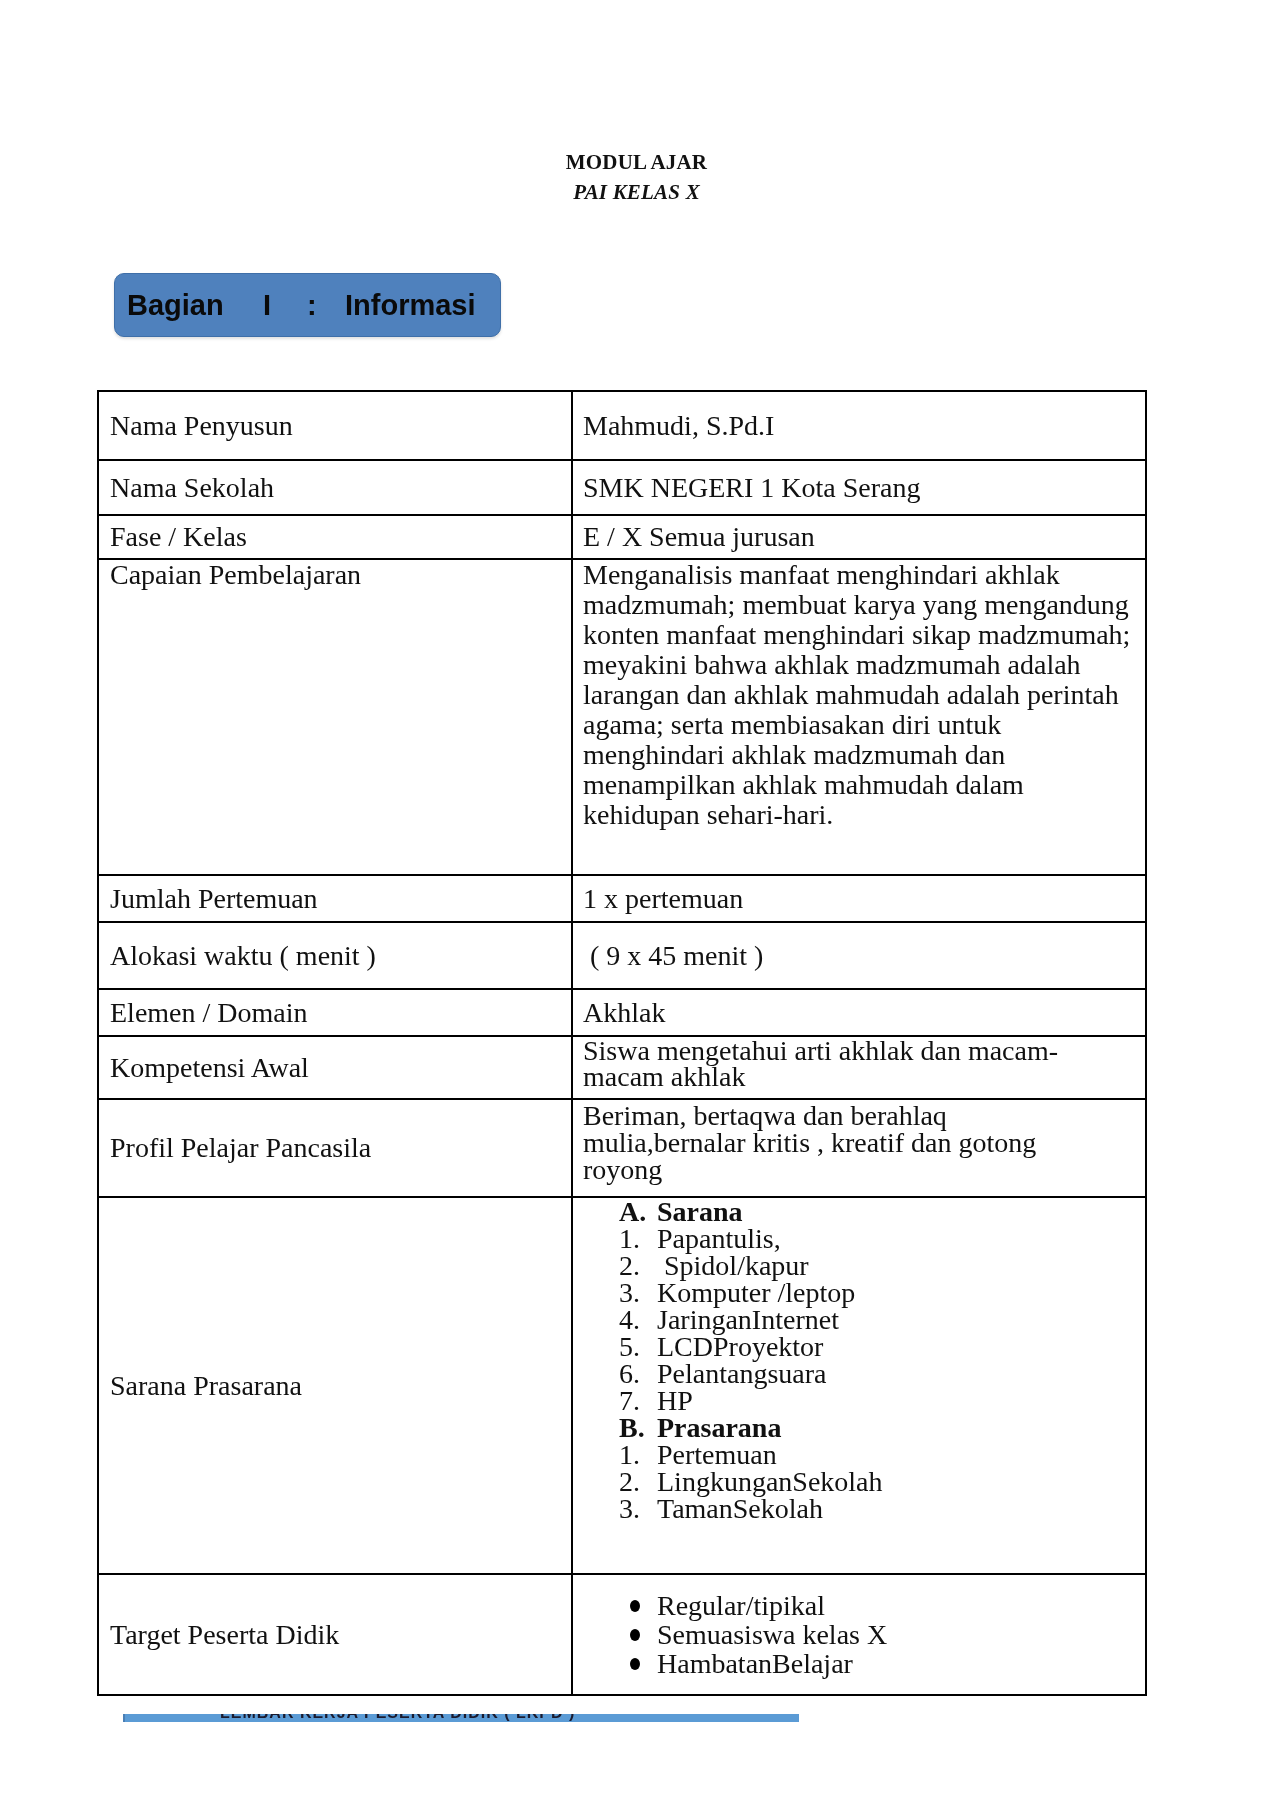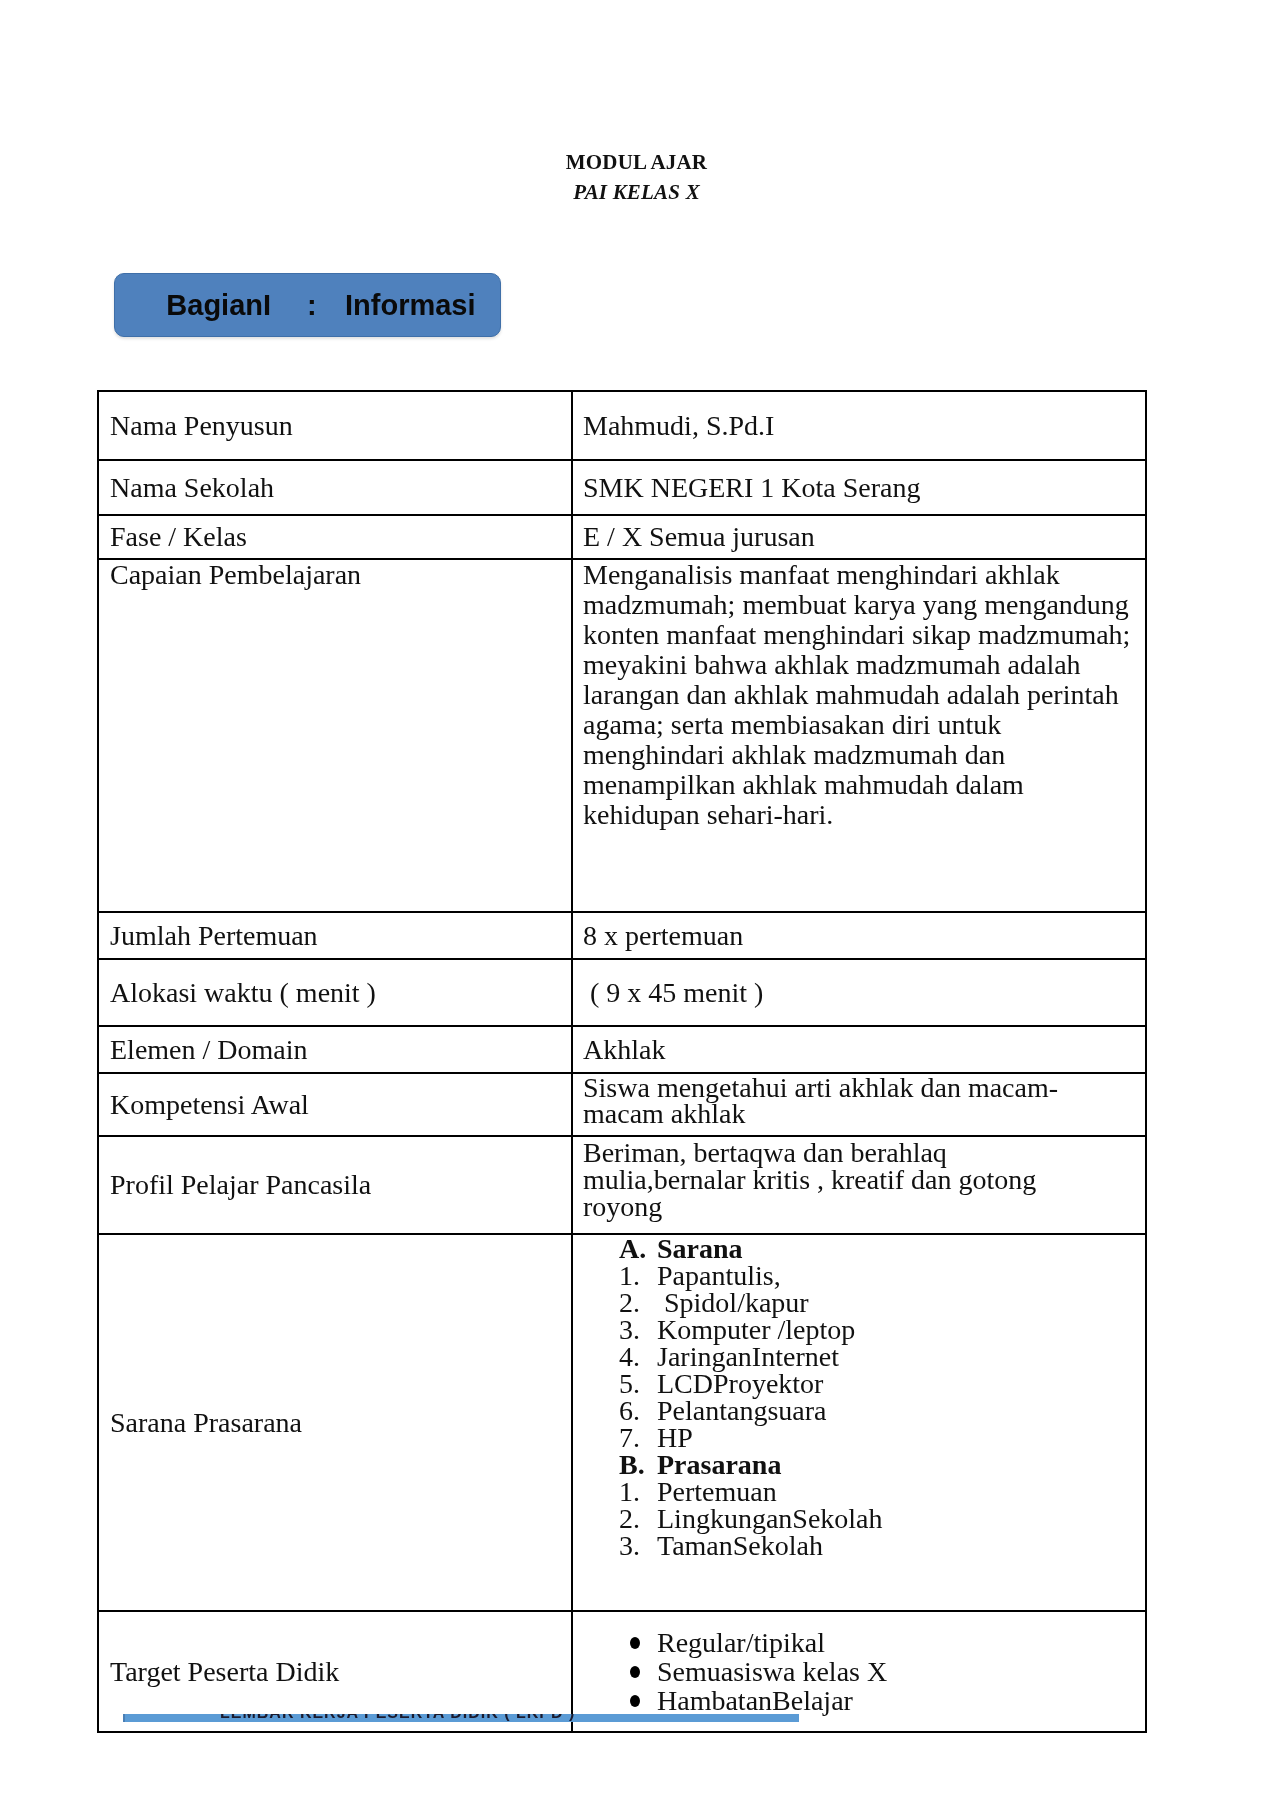--- a/index.html
+++ b/index.html
@@ -8,32 +8,32 @@
   .title { position: absolute; left: 0; width: 1273px; text-align: center;
            font-weight: bold; font-size: 21px; letter-spacing: 0.2px; }
   .title.l1 { top: 150px; }
   .title.l2 { top: 180px; font-style: italic; }
   .section-box { position: absolute; left: 114px; top: 273px; width: 387px; height: 64px;
                  background: #4f81bd; border: 1px solid #3f6fa8; border-radius: 10px;
                  box-sizing: border-box; box-shadow: 0 2px 3px rgba(0,0,0,0.12);
                  font-family: "Liberation Sans", "DejaVu Sans", sans-serif; font-weight: bold;
                  font-size: 29px; color: #0a0a0a; display: flex; align-items: center; padding-left: 12px; }
   .section-box span { display: inline-block; }
-  .sb-part1 { width: 136px; text-align: right; }
+  .sb-part1 { width: 136px; }
   .sb-part2 { width: 44px; }
   .sb-part3 { width: 38px; }
 
   table.info { position: absolute; left: 97px; top: 390px; width: 1050px;
                border-collapse: collapse; table-layout: fixed; font-size: 28px; line-height: 30px; }
   table.info td { border: 2px solid #000; padding: 0 10px 0 11px; vertical-align: middle; }
   table.info td.c1 { width: 451px; }
   table.info td.c2 { padding-left: 10px; }
   td.top { vertical-align: top !important; }
   .r1 { height: 69px; } .r2 { height: 55px; } .r3 { height: 44px; }
-  .r4 { height: 353px; } .r5 { height: 47px; } .r6 { height: 67px; }
+  .r4 { height: 316px; } .r5 { height: 47px; } .r6 { height: 67px; }
   .r7 { height: 47px; } .r8 { height: 63px; } .r9 { height: 98px; }
   .r10 { height: 377px; } .r11 { height: 121px; }
   .r1 td, .r3 td, .r5 td { vertical-align: top; }
   .r1 td { vertical-align: middle; }
   .r3 td { padding-top: 2px; }
   .r5 td { padding-top: 4px; }
   .list-a { margin: 0; padding: 0; list-style: none; line-height: 27px; }
   .list-a li { display: flex; }
   .list-a .mk { display: inline-block; width: 38px; padding-left: 36px; }
   .list-a .hd { font-weight: bold; }
@@ -73,21 +73,21 @@
   <tr class="r3">
     <td class="c1">Fase / Kelas</td>
     <td class="c2">E / X Semua jurusan</td>
   </tr>
   <tr class="r4">
     <td class="c1 top">Capaian Pembelajaran</td>
     <td class="c2 top">Menganalisis manfaat menghindari akhlak madzmumah; membuat karya yang mengandung konten manfaat menghindari sikap madzmumah; meyakini bahwa akhlak madzmumah adalah larangan dan akhlak mahmudah adalah perintah agama; serta membiasakan diri untuk menghindari akhlak madzmumah dan menampilkan akhlak mahmudah dalam kehidupan sehari-hari.</td>
   </tr>
   <tr class="r5">
     <td class="c1">Jumlah Pertemuan</td>
-    <td class="c2">8 x pertemuan</td>
+    <td class="c2">1 x pertemuan</td>
   </tr>
   <tr class="r6">
     <td class="c1">Alokasi waktu ( menit )</td>
     <td class="c2" style="white-space: pre;"> ( 9 x 45 menit )</td>
   </tr>
   <tr class="r7">
     <td class="c1">Elemen / Domain</td>
     <td class="c2">Akhlak</td>
   </tr>
   <tr class="r8">

